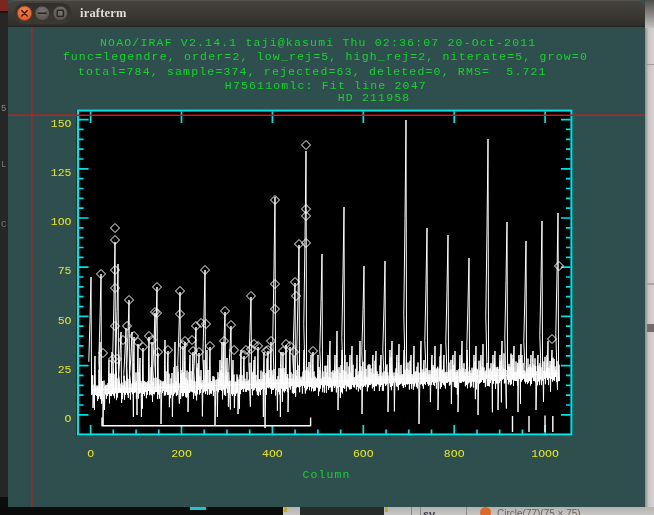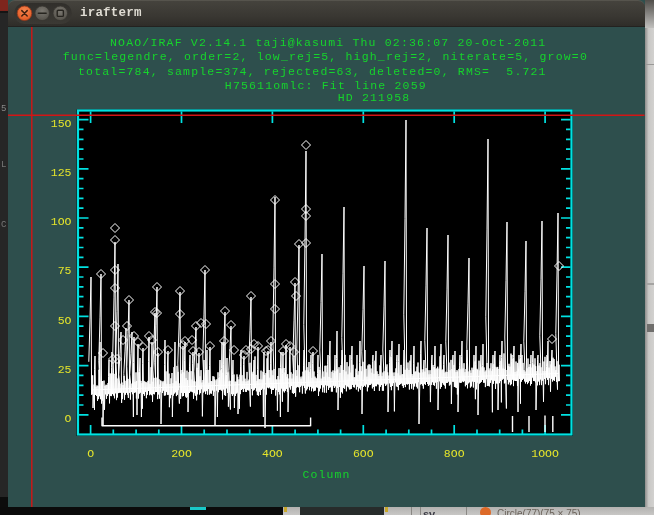--- a/index.html
+++ b/index.html
@@ -34,32 +34,32 @@
         <stop offset="1" stop-color="#4b4942"></stop>
       </radialGradient>
 </defs>
 <circle cx="16.5" cy="13.3" r="7.3" fill="url(#ob)" stroke="#93391c" stroke-width="0.8"></circle>
 <path d="M13.8,10.6 L19.2,16 M19.2,10.6 L13.8,16" stroke="#43200f" stroke-width="1.5" stroke-linecap="round"></path>
 <circle cx="34.2" cy="13.3" r="7.3" fill="url(#gb)" stroke="#373530" stroke-width="0.8"></circle>
 <path d="M30.3,13.3 H38.1" stroke="#26241f" stroke-width="1.5" stroke-linecap="round"></path>
 <circle cx="52.3" cy="13.3" r="7.3" fill="url(#gb)" stroke="#373530" stroke-width="0.8"></circle>
 <rect x="49.2" y="10.2" width="6.2" height="6.2" rx="1" fill="none" stroke="#26241f" stroke-width="1.4"></rect>
 </svg>
-<div style="position:absolute;left:80px;top:6px;font-family:Liberation Mono, monospace;font-weight:bold;font-size:12.5px;color:#dfdcd3;letter-spacing:0.2px">irafterm</div>
+<div style="position:absolute;left:80px;top:6px;font-family:Liberation Serif, serif;font-weight:bold;font-size:12.5px;color:#dfdcd3;letter-spacing:0.2px">irafterm</div>
 
 <div style="position:absolute;left:645px;top:0;width:9px;height:515px;background:linear-gradient(90deg,#8e8d8b,#c9c8c6 40%,#d2d1cf)"></div>
 <div style="position:absolute;left:645px;top:0;width:9px;height:28px;background:linear-gradient(#504e4a,#c0bfbd)"></div>
 <div style="position:absolute;left:646px;top:64px;width:8px;height:1px;background:#9a9997"></div>
 <div style="position:absolute;left:646px;top:283px;width:8px;height:2px;background:#a5a4a2"></div>
 <div style="position:absolute;left:647px;top:324px;width:7px;height:8px;background:#6f6e6c"></div>
 
-<div class="gl" style="left:110.0px;top:35.5px">NOAO/IRAF V2.14.1 taji@kasumi Thu 02:36:07 20-Oct-2011</div>
+<div class="gl" style="left:100px;top:35.5px">NOAO/IRAF V2.14.1 taji@kasumi Thu 02:36:07 20-Oct-2011</div>
 <div class="gl" style="left:62.7px;top:50.0px">func=legendre, order=2, low_rej=5, high_rej=2, niterate=5, grow=0</div>
 <div class="gl" style="left:78px;top:64.5px">total=784, sample=374, rejected=63, deleted=0, RMS=&nbsp;&nbsp;5.721</div>
-<div class="gl" style="left:224.8px;top:78.5px">H75611omlc: Fit line 2059</div>
+<div class="gl" style="left:224.8px;top:78.5px">H75611omlc: Fit line 2047</div>
 <div class="gl" style="left:337.7px;top:90.5px">HD 211958</div>
 
 <svg width="654" height="515" viewBox="0 0 654 515" style="position:absolute;left:0;top:0">
 <rect x="76.5" y="109.5" width="496.5" height="326.5" fill="#000"></rect>
 <rect x="78" y="110.5" width="493.5" height="324" fill="none" stroke="#00e2e2" stroke-width="2.2"></rect>
 <path d="M90.6,434 V425 M90.6,111.5 V123 M181.5,434 V425 M181.5,111.5 V123 M272.4,434 V425 M272.4,111.5 V123 M363.3,434 V425 M363.3,111.5 V123 M454.2,434 V425 M454.2,111.5 V123 M545.1,434 V425 M545.1,111.5 V123 M113.3,434 V429.5 M136.1,434 V429.5 M158.8,434 V429.5 M204.2,434 V429.5 M227.0,434 V429.5 M249.7,434 V429.5 M295.1,434 V429.5 M317.9,434 V429.5 M340.6,434 V429.5 M386.1,434 V429.5 M408.8,434 V429.5 M431.5,434 V429.5 M477.0,434 V429.5 M499.7,434 V429.5 M522.4,434 V429.5 M79,414.8 H88.5 M570.5,414.8 H561 M79,365.6 H88.5 M570.5,365.6 H561 M79,316.4 H88.5 M570.5,316.4 H561 M79,267.2 H88.5 M570.5,267.2 H561 M79,218.0 H88.5 M570.5,218.0 H561 M79,168.8 H88.5 M570.5,168.8 H561 M79,119.6 H88.5 M570.5,119.6 H561 M79,405.0 H83.5 M570.5,405.0 H566 M79,395.1 H83.5 M570.5,395.1 H566 M79,385.3 H83.5 M570.5,385.3 H566 M79,375.4 H83.5 M570.5,375.4 H566 M79,355.8 H83.5 M570.5,355.8 H566 M79,345.9 H83.5 M570.5,345.9 H566 M79,336.1 H83.5 M570.5,336.1 H566 M79,326.2 H83.5 M570.5,326.2 H566 M79,306.6 H83.5 M570.5,306.6 H566 M79,296.7 H83.5 M570.5,296.7 H566 M79,286.9 H83.5 M570.5,286.9 H566 M79,277.0 H83.5 M570.5,277.0 H566 M79,257.4 H83.5 M570.5,257.4 H566 M79,247.5 H83.5 M570.5,247.5 H566 M79,237.7 H83.5 M570.5,237.7 H566 M79,227.8 H83.5 M570.5,227.8 H566 M79,208.2 H83.5 M570.5,208.2 H566 M79,198.3 H83.5 M570.5,198.3 H566 M79,188.5 H83.5 M570.5,188.5 H566 M79,178.6 H83.5 M570.5,178.6 H566 M79,159.0 H83.5 M570.5,159.0 H566 M79,149.1 H83.5 M570.5,149.1 H566 M79,139.3 H83.5 M570.5,139.3 H566 M79,129.4 H83.5 M570.5,129.4 H566" stroke="#00e2e2" stroke-width="1.7" fill="none"></path>
 <text x="71.5" y="421.9" text-anchor="end" class="yl">O</text>
 <text x="71.5" y="372.7" text-anchor="end" class="yl">25</text>
 <text x="71.5" y="323.5" text-anchor="end" class="yl">5O</text>
 <text x="71.5" y="274.3" text-anchor="end" class="yl">75</text>

